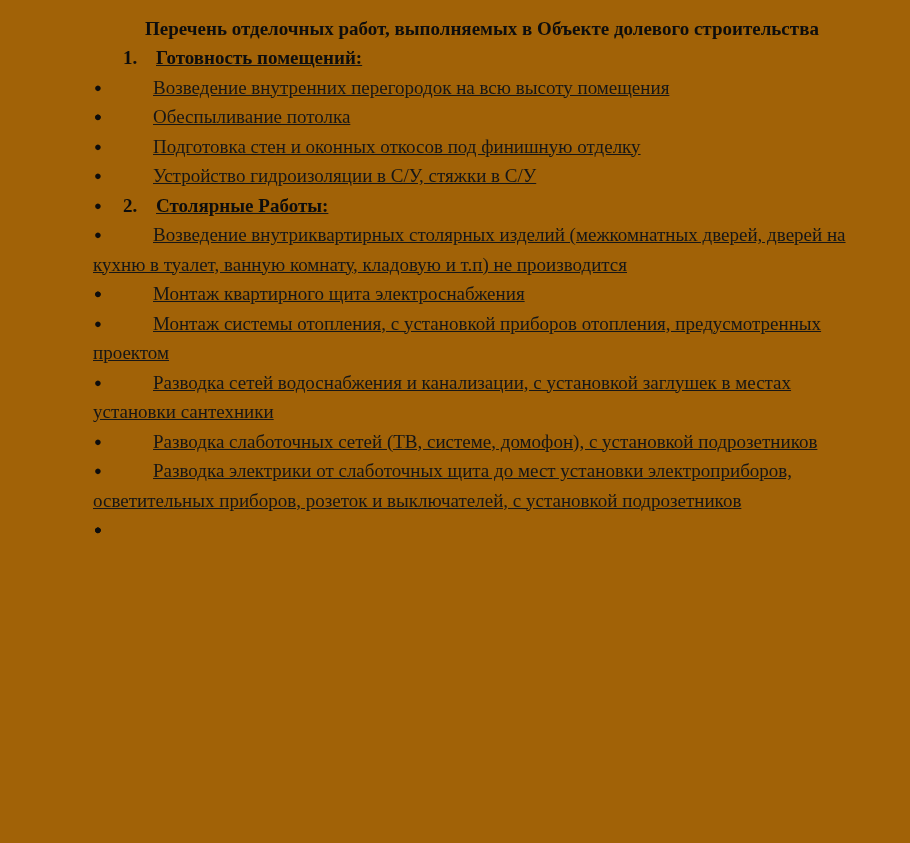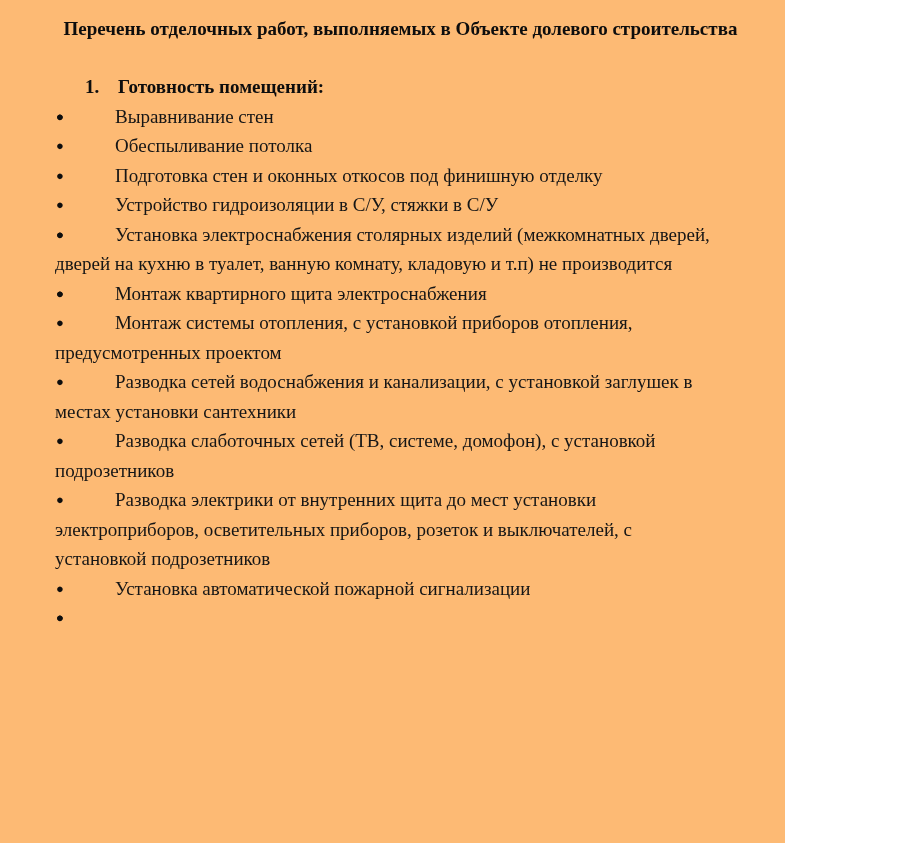--- a/index.html
+++ b/index.html
@@ -9,35 +9,37 @@
   }
   body {
     width: 910px;
     height: 843px;
     overflow: hidden;
     font-family: "Liberation Serif", "DejaVu Serif", serif;
     color: #161616;
   }
   .page {
     box-sizing: border-box;
-    width: 785px;
+    width: 910px;
     height: 843px;
     padding-top: 16px;
-    background: #fdba74;
+    background: #a16207;
+    padding-left: 38px;
   }
   .title {
     margin: 0 40px 0 56px;
     font-size: 19px;
     font-weight: bold;
     text-align: center;
     line-height: 26px;
     color: #0d0d0d;
   }
   .content {
-    margin-top: 30px;
+    margin-top: 1px;
+    text-decoration: underline;
   }
   .heading {
     padding-left: 85px;
     font-size: 19px;
     font-weight: bold;
     line-height: 29.5px;
     color: #0d0d0d;
     white-space: nowrap;
   }
   .heading .num {
@@ -62,30 +64,31 @@
     color: #0d0d0d;
   }
 </style>
 </head>
 <body>
 
 <div class="page">
   <h1 class="title">Перечень отделочных работ, выполняемых в Объекте долевого строительства</h1>
   <div class="content" id="content">
       <div class="heading"><span class="num">1.</span><span>Готовность помещений:</span></div>
+      <div class="item"><span class="bullet">●</span><span>Возведение внутренних перегородок на всю высоту помещения</span></div>
       <div class="item"><span class="bullet">●</span></div>
-      <div class="item"><span class="bullet">●</span><span>Выравнивание стен</span></div>
       <div class="item"><span class="bullet">●</span><span>Обеспыливание потолка</span></div>
       <div class="item"><span class="bullet">●</span><span>Подготовка стен и оконных откосов под финишную отделку</span></div>
       <div class="item"><span class="bullet">●</span><span>Устройство гидроизоляции в С/У, стяжки в С/У</span></div>
       <div class="item"><span class="bullet">●</span></div>
-      <div class="item"><span class="bullet">●</span><span>Установка электроснабжения столярных изделий (межкомнатных дверей, дверей на кухню в туалет, ванную комнату, кладовую и т.п) не производится</span></div>
+      <div class="heading"><span class="num">2.</span><span>Столярные Работы:</span></div>
+      <div class="item"><span class="bullet">●</span><span>Возведение внутриквартирных столярных изделий (межкомнатных дверей, дверей на кухню в туалет, ванную комнату, кладовую и т.п) не производится</span></div>
       <div class="item"><span class="bullet">●</span></div>
       <div class="item"><span class="bullet">●</span><span>Монтаж квартирного щита электроснабжения</span></div>
       <div class="item"><span class="bullet">●</span><span>Монтаж системы отопления, с установкой приборов отопления, предусмотренных проектом</span></div>
       <div class="item"><span class="bullet">●</span><span>Разводка сетей водоснабжения и канализации, с установкой заглушек в местах установки сантехники</span></div>
       <div class="item"><span class="bullet">●</span><span>Разводка слаботочных сетей (ТВ, системе, домофон), с установкой подрозетников</span></div>
-      <div class="item"><span class="bullet">●</span><span>Разводка электрики от внутренних щита до мест установки электроприборов, осветительных приборов, розеток и выключателей, с установкой подрозетников</span></div>
-      <div class="item"><span class="bullet">●</span><span>Установка автоматической пожарной сигнализации</span></div>
+      <div class="item"><span class="bullet">●</span><span>Разводка электрики от слаботочных щита до мест установки электроприборов, осветительных приборов, розеток и выключателей, с установкой подрозетников</span></div>
+      <div class="item"><span class="bullet">●</span></div>
       <div class="item"><span class="bullet">●</span></div>
       <div class="item"><span class="bullet">●</span></div>
     </div>
 </div>
 
 </body></html>

